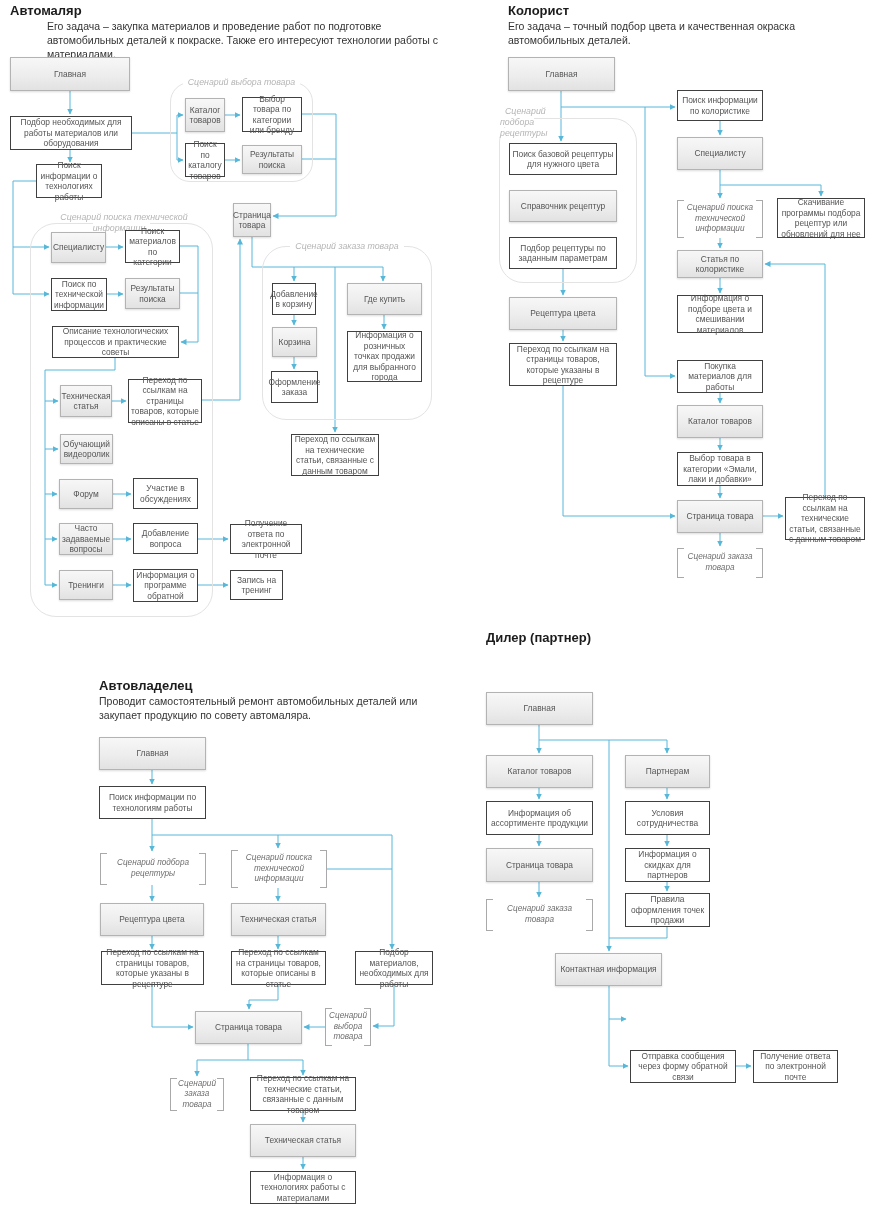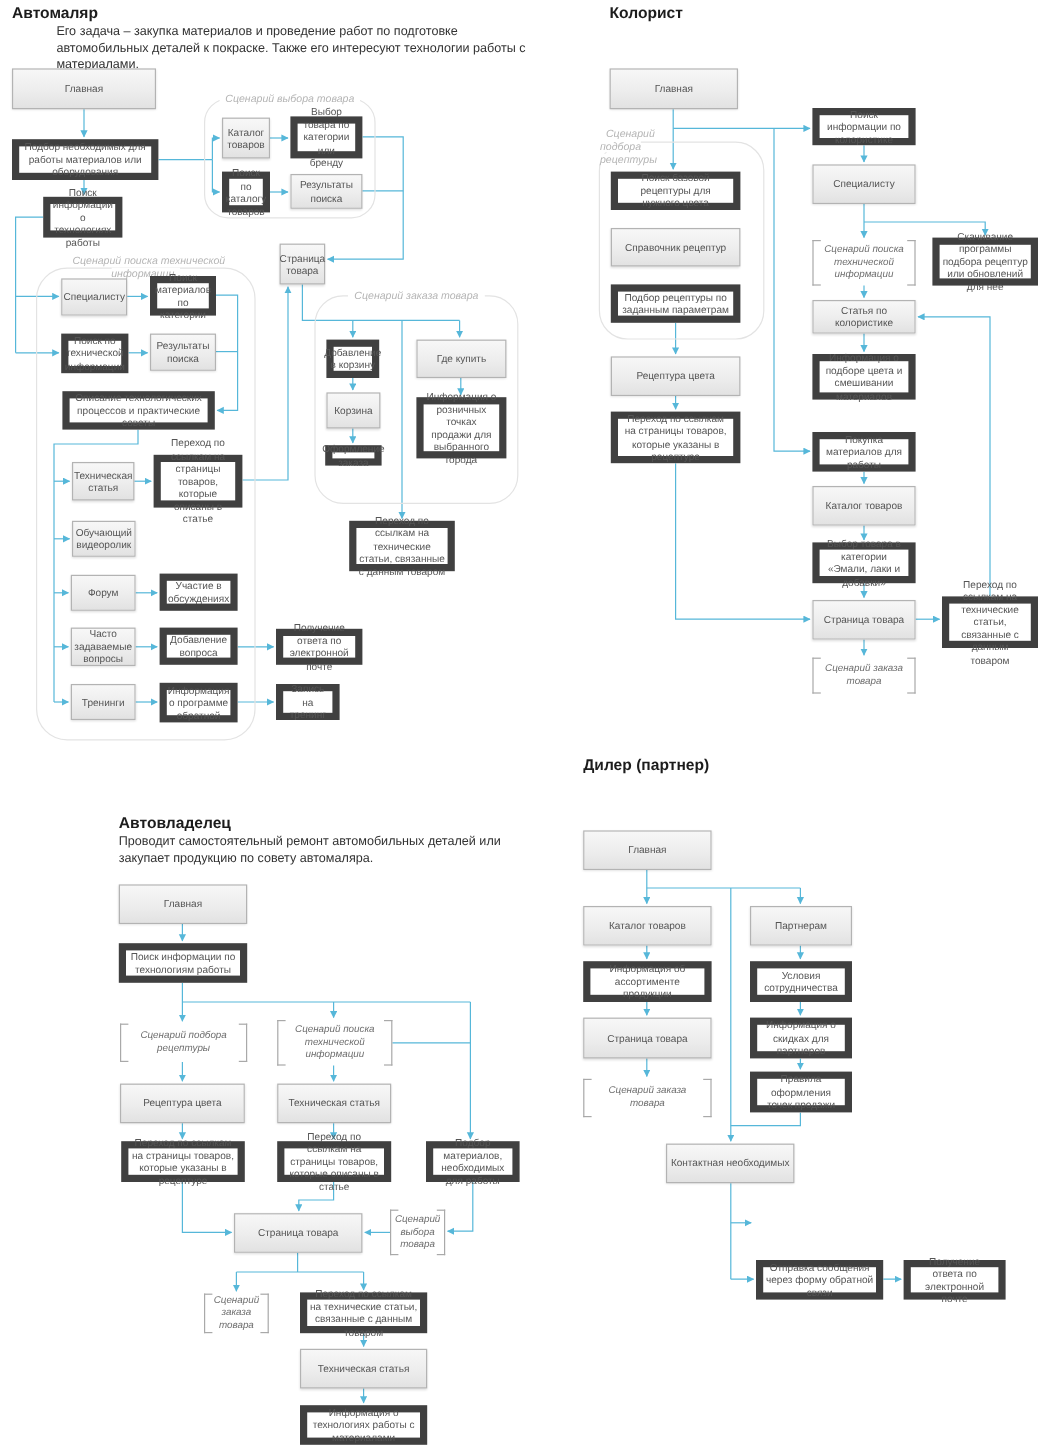--- a/index.html
+++ b/index.html
@@ -5,21 +5,21 @@
   html,body{margin:0;padding:0;background:#fff;}
   #canvas{position:relative;width:872px;height:1208px;background:#fff;
           font-family:"Liberation Sans",sans-serif;overflow:hidden;}
   svg.wires{position:absolute;left:0;top:0;width:872px;height:1208px;pointer-events:none;}
   .h{position:absolute;font-weight:bold;font-size:13px;color:#1c1c1c;}
   .d{position:absolute;font-size:10.5px;color:#333;line-height:1.35;}
   .n{position:absolute;display:flex;align-items:center;justify-content:center;
      text-align:center;font-size:8.4px;color:#555;line-height:1.25;padding:2px;box-sizing:border-box;}
   .g{background:linear-gradient(180deg,#f7f7f7 0%,#ededed 55%,#e2e2e2 100%);
      border:1px solid #b3b3b3;box-shadow:0 1px 2px rgba(0,0,0,.14);}
-  .w{background:#fff;border:6px solid #404040;}
+  .w{background:#fff;border:1px solid #404040;}
   .c{position:absolute;border:1px solid #e3e3e3;border-radius:20px;box-sizing:border-box;}
   .lbl{position:absolute;font-size:8.8px;font-style:italic;color:#b5b5b5;text-align:center;line-height:1.25;}
   .lbl span{background:#fff;padding:0 5px;}
   .lbl.left{text-align:left;}
   .r{position:absolute;display:flex;align-items:center;justify-content:center;
      font-size:8.2px;font-style:italic;color:#6e6e6e;text-align:center;line-height:1.3;
      padding:2px 8px;box-sizing:border-box;}
   .r::before,.r::after{content:"";position:absolute;top:0;bottom:0;width:6px;border:1px solid #a9a9a9;}
   .r::before{left:0;border-right:none;}
   .r::after{right:0;border-left:none;}
@@ -214,34 +214,35 @@
     </div>
   <div class="n w" style="left:230px;top:570px;width:53px;height:30px;">
       <span>Запись на тренинг</span>
     </div>
   <div class="n w" style="left:272px;top:283px;width:44px;height:32px;">
       <span>Добавление в корзину</span>
     </div>
   <div class="n g" style="left:272px;top:327px;width:45px;height:30px;">
       <span>Корзина</span>
     </div>
-  <div class="n w" style="left:271px;top:371px;width:47px;height:17px;">
+  <div class="n w" style="left:271px;top:371px;width:47px;height:32px;">
       <span>Оформление заказа</span>
     </div>
   <div class="n g" style="left:347px;top:283px;width:75px;height:32px;">
       <span>Где купить</span>
     </div>
   <div class="n w" style="left:347px;top:331px;width:75px;height:51px;">
       <span>Информация о розничных точках продажи для выбранного города</span>
     </div>
   <div class="n w" style="left:291px;top:434px;width:88px;height:42px;">
       <span>Переход по ссылкам на технические статьи, связанные с данным товаром</span>
     </div>
 
   <div class="h" style="left:508px;top:3px;">Колорист</div>
+  <div class="d" style="left:508px;top:19px;width:330px;">Его задача – точный подбор цвета и качественная окраска автомобильных деталей.</div>
 
   <div class="c" style="left:499px;top:118px;width:138px;height:165px;border-radius:24px;"></div>
   <div class="lbl left" style="left:500px;top:106px;width:62px;"><span>Сценарий подбора рецептуры</span></div>
 
   <div class="n g" style="left:508px;top:57px;width:107px;height:34px;">
       <span>Главная</span>
     </div>
   <div class="n w" style="left:677px;top:90px;width:86px;height:31px;">
       <span>Поиск информации по колористике</span>
     </div>
@@ -366,21 +367,21 @@
   <div class="n w" style="left:625px;top:801px;width:85px;height:34px;">
       <span>Условия сотрудничества</span>
     </div>
   <div class="n w" style="left:625px;top:848px;width:85px;height:34px;">
       <span>Информация о скидках для партнеров</span>
     </div>
   <div class="n w" style="left:625px;top:893px;width:85px;height:34px;">
       <span>Правила оформления точек продажи</span>
     </div>
   <div class="n g" style="left:555px;top:953px;width:107px;height:33px;">
-      <span>Контактная необходимых</span>
+      <span>Контактная информация</span>
     </div>
   <div class="n w" style="left:630px;top:1050px;width:106px;height:33px;">
       <span>Отправка сообщения через форму обратной связи</span>
     </div>
   <div class="n w" style="left:753px;top:1050px;width:85px;height:33px;">
       <span>Получение ответа по электронной почте</span>
     </div>
 
 </div>
 

